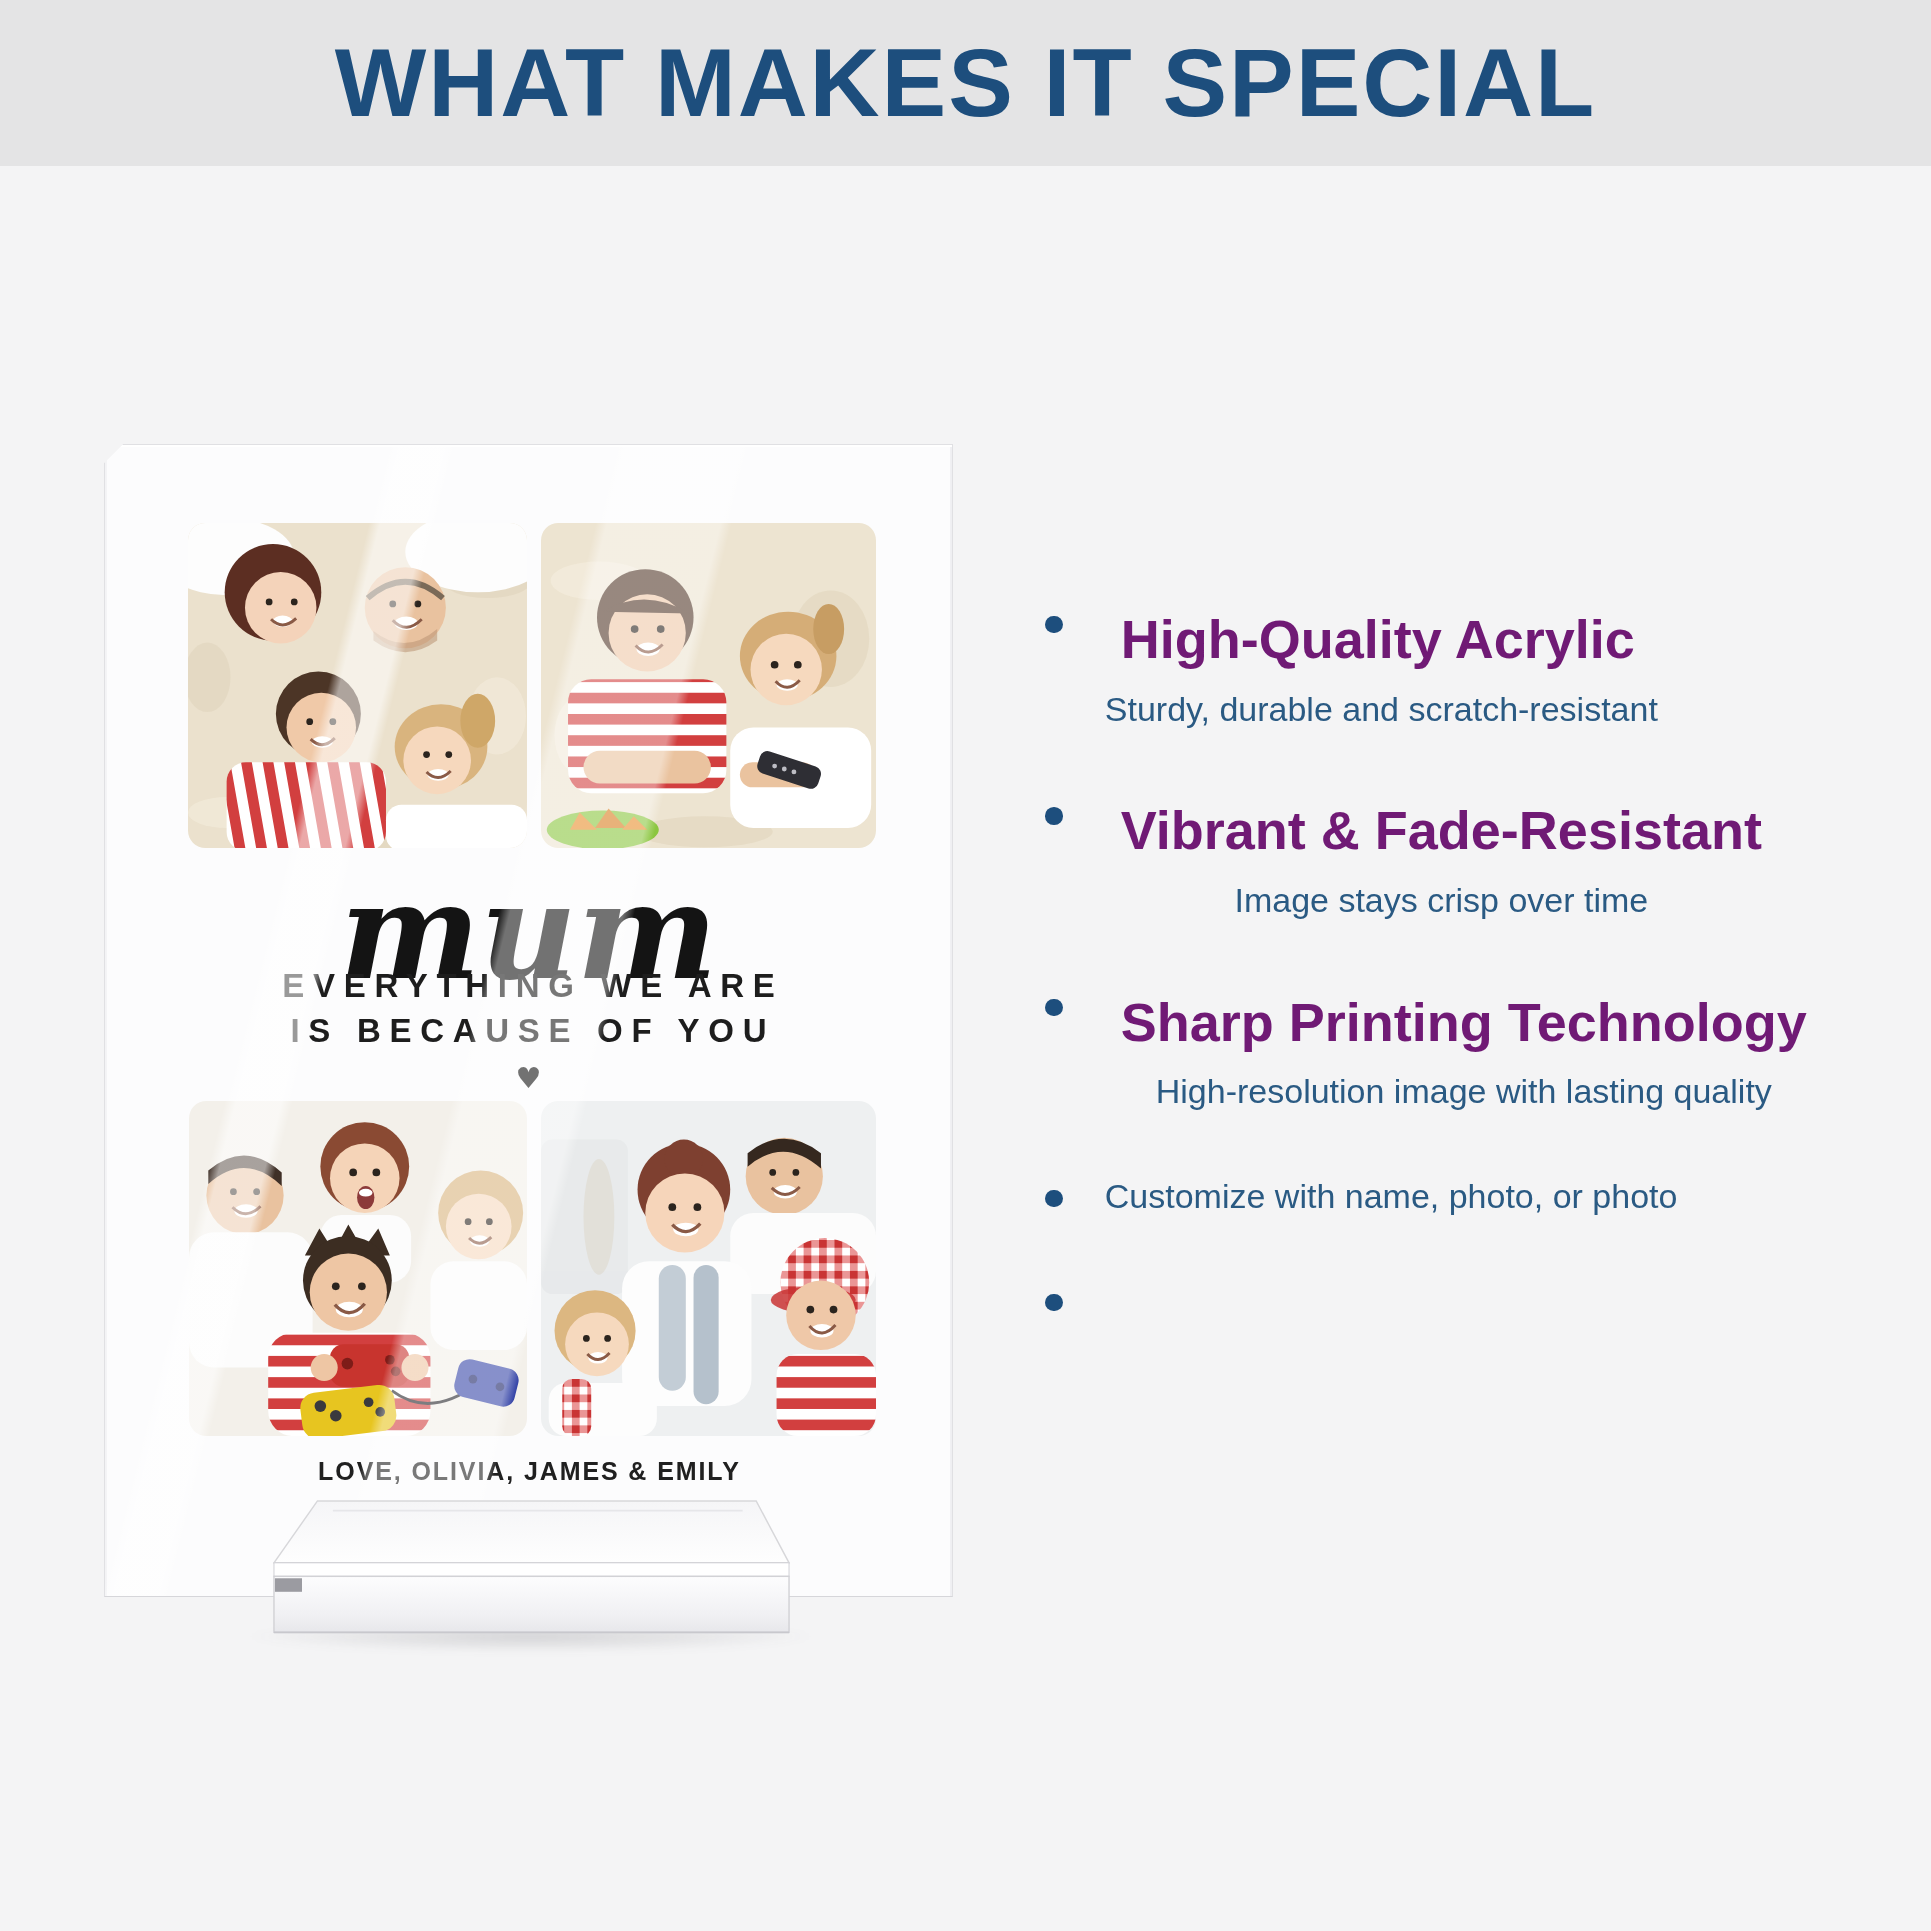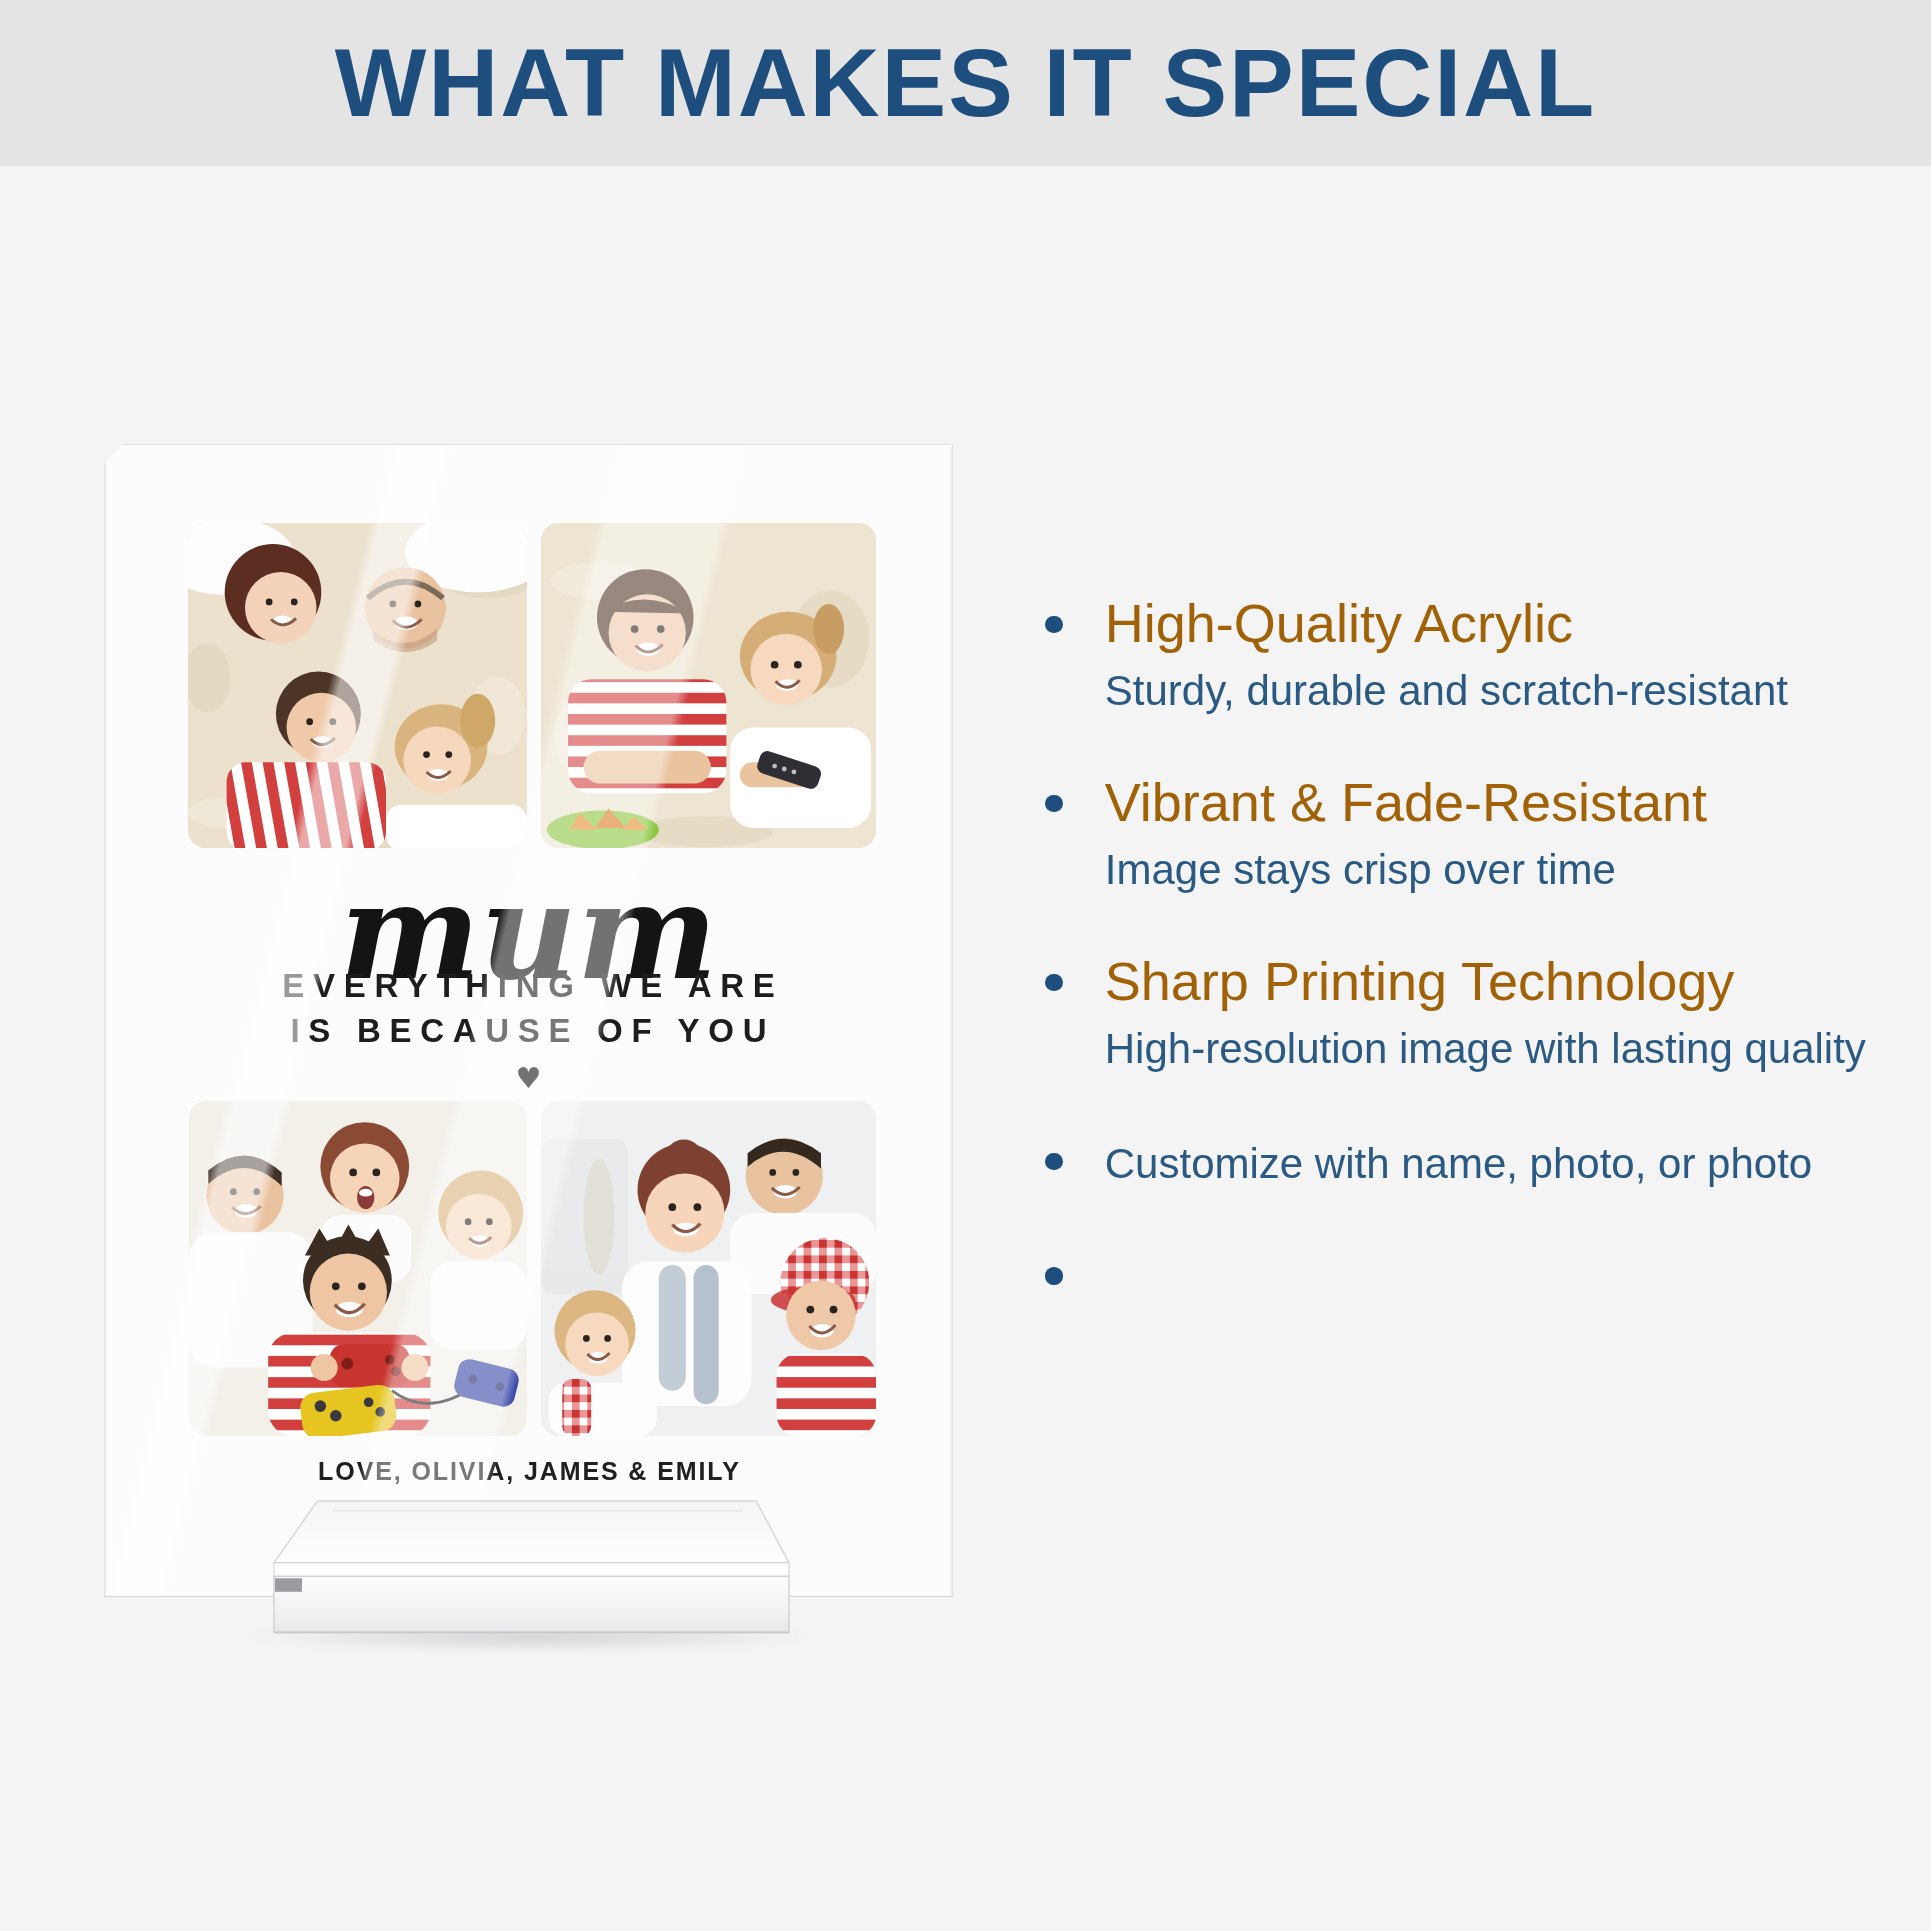--- a/index.html
+++ b/index.html
@@ -48,22 +48,22 @@
                background:radial-gradient(ellipse at 50% 50%,rgba(45,45,55,.16),rgba(45,45,55,0) 70%);
                filter:blur(3.9px);}
   .base{position:absolute;left:273px;top:1499px;width:517px;height:145px;z-index:3;}
 
   
   .features{position:absolute;left:1028px;top:591px;width:869px;}
   .feature{display:flex;align-items:flex-start;margin-bottom:52px;}
   .dot{flex:none;width:17.4px;height:17.4px;border-radius:50%;background:#1d4e7d;
        margin:25px 42px 0 17.4px;}
   .ftext{min-width:0;}
-  .ftitle{margin:0;font-size:54px;font-weight:normal;line-height:1.2;color:#a16207;}
-  .fdesc{margin:9.7px 0 0;font-size:42px;line-height:1.25;color:#2a5a83;}
+  .ftitle{margin:16px;font-size:54px;font-weight:bold;line-height:1.2;color:#701a75;}
+  .fdesc{margin:9.7px 0 0;font-size:34px;line-height:1.25;color:#2a5a83;text-align:center;}
 
   .defs{position:absolute;width:0;height:0;}
 </style>
 </head>
 <body>
 
 <div class="page">
 
   <svg class="defs" aria-hidden="true">
     <defs>

